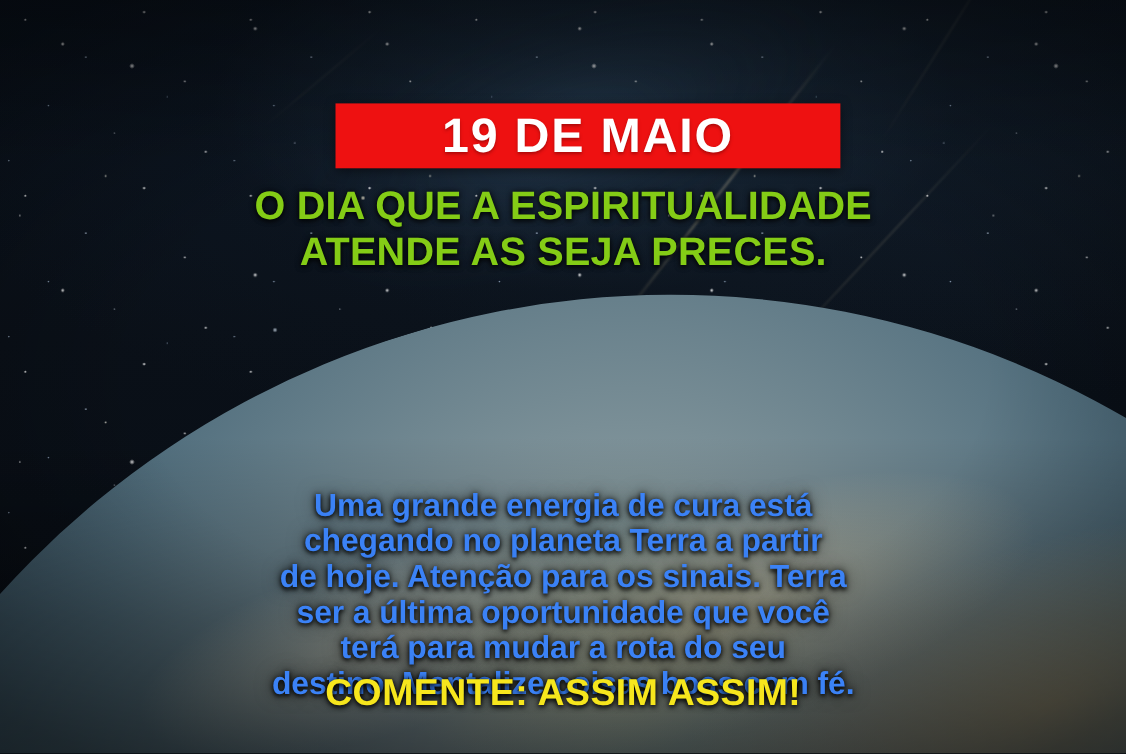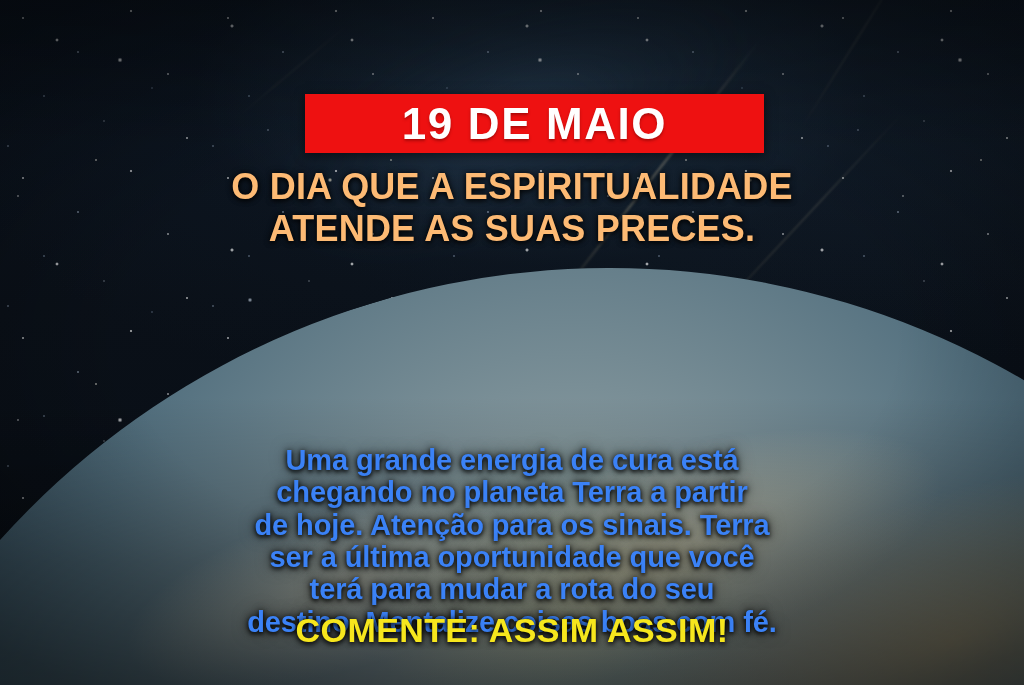--- a/index.html
+++ b/index.html
@@ -213,21 +213,21 @@
     text-shadow: 0 2px 3px rgba(90,0,0,0.45);
   }
 
   .headline {
     position: absolute;
     left: 50%;
     top: 166px;
     transform: translateX(-50%);
     width: 1000px;
     text-align: center;
-    color: #fdba74;
+    color: #84cc16;
     font-size: 36px;
     font-weight: bold;
     line-height: 1.16;
     letter-spacing: 0.2px;
     text-shadow:
       0 0 6px rgba(0,0,0,0.65),
       0 2px 5px rgba(0,0,0,0.75);
   }
   .headline .hl-line { display: block; white-space: nowrap; }
 
@@ -294,21 +294,21 @@
   <div class="vignette"></div>
 
   <div class="content">
 
     <div class="date-banner">
       <span class="date-text">19 DE MAIO</span>
     </div>
 
     <div class="headline">
       <span class="hl-line">O DIA QUE A ESPIRITUALIDADE</span>
-      <span class="hl-line">ATENDE AS SUAS PRECES.</span>
+      <span class="hl-line">ATENDE AS SEJA PRECES.</span>
     </div>
 
     <div class="body-copy">
       <span class="bc-line">Uma grande energia de cura está</span>
       <span class="bc-line">chegando no planeta Terra a partir</span>
       <span class="bc-line">de hoje. Atenção para os sinais. Terra</span>
       <span class="bc-line">ser a última oportunidade que você</span>
       <span class="bc-line">terá para mudar a rota do seu</span>
       <span class="bc-line">destino. Mentalize coisas boas com fé.</span>
     </div>

